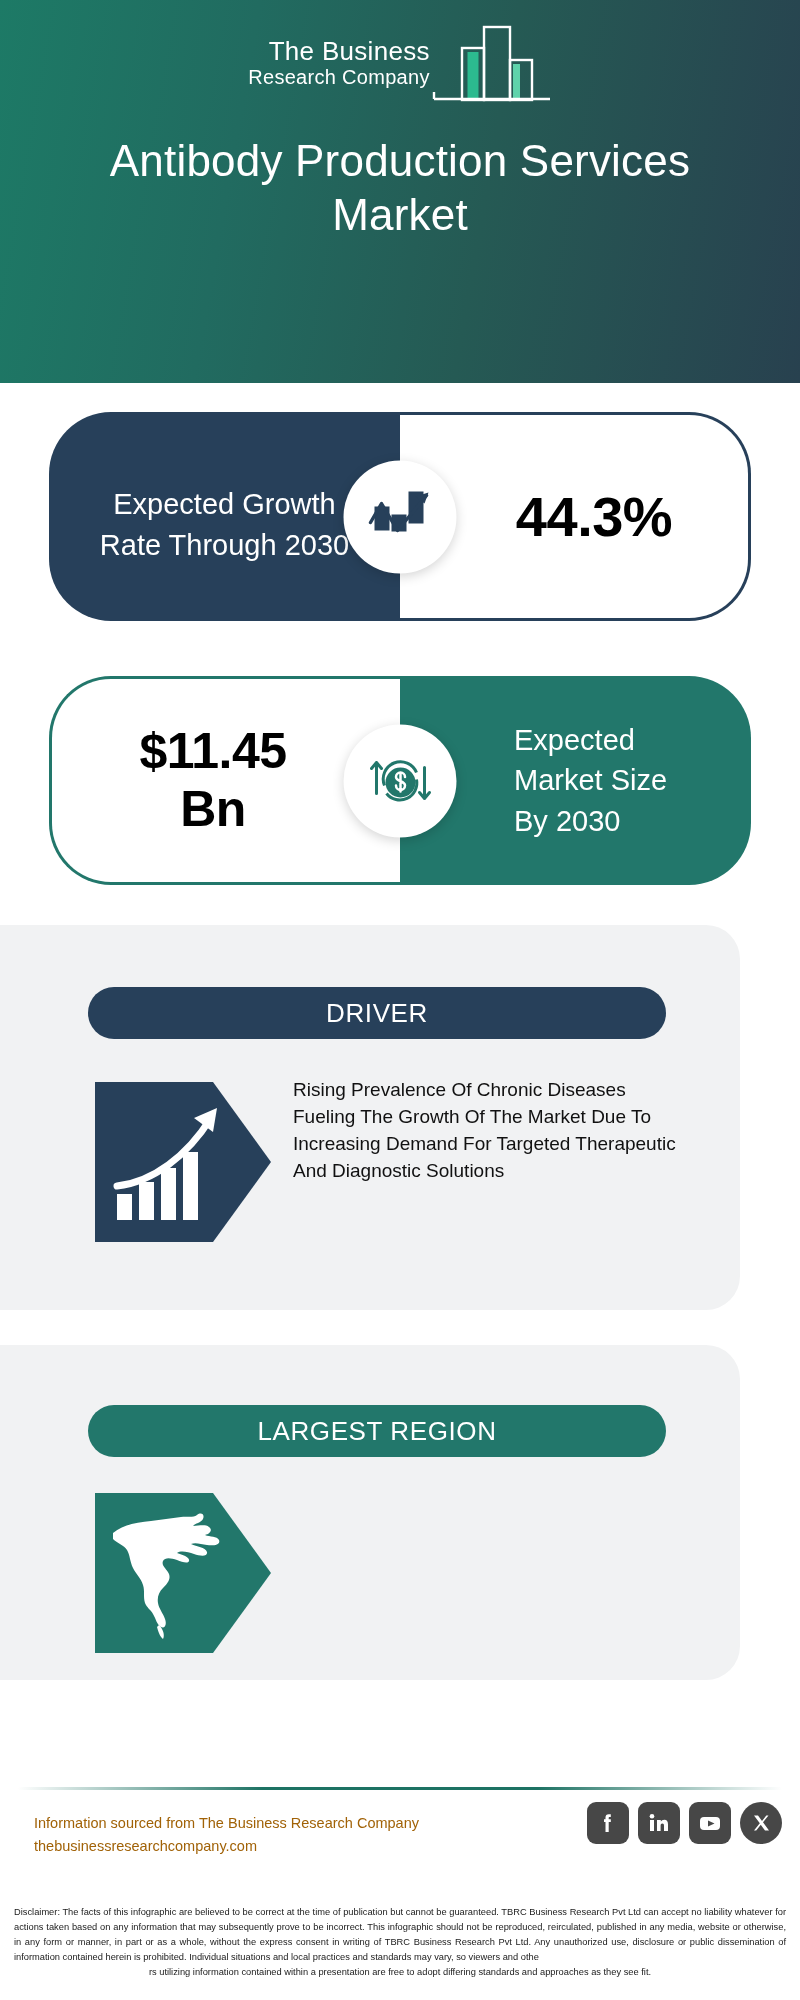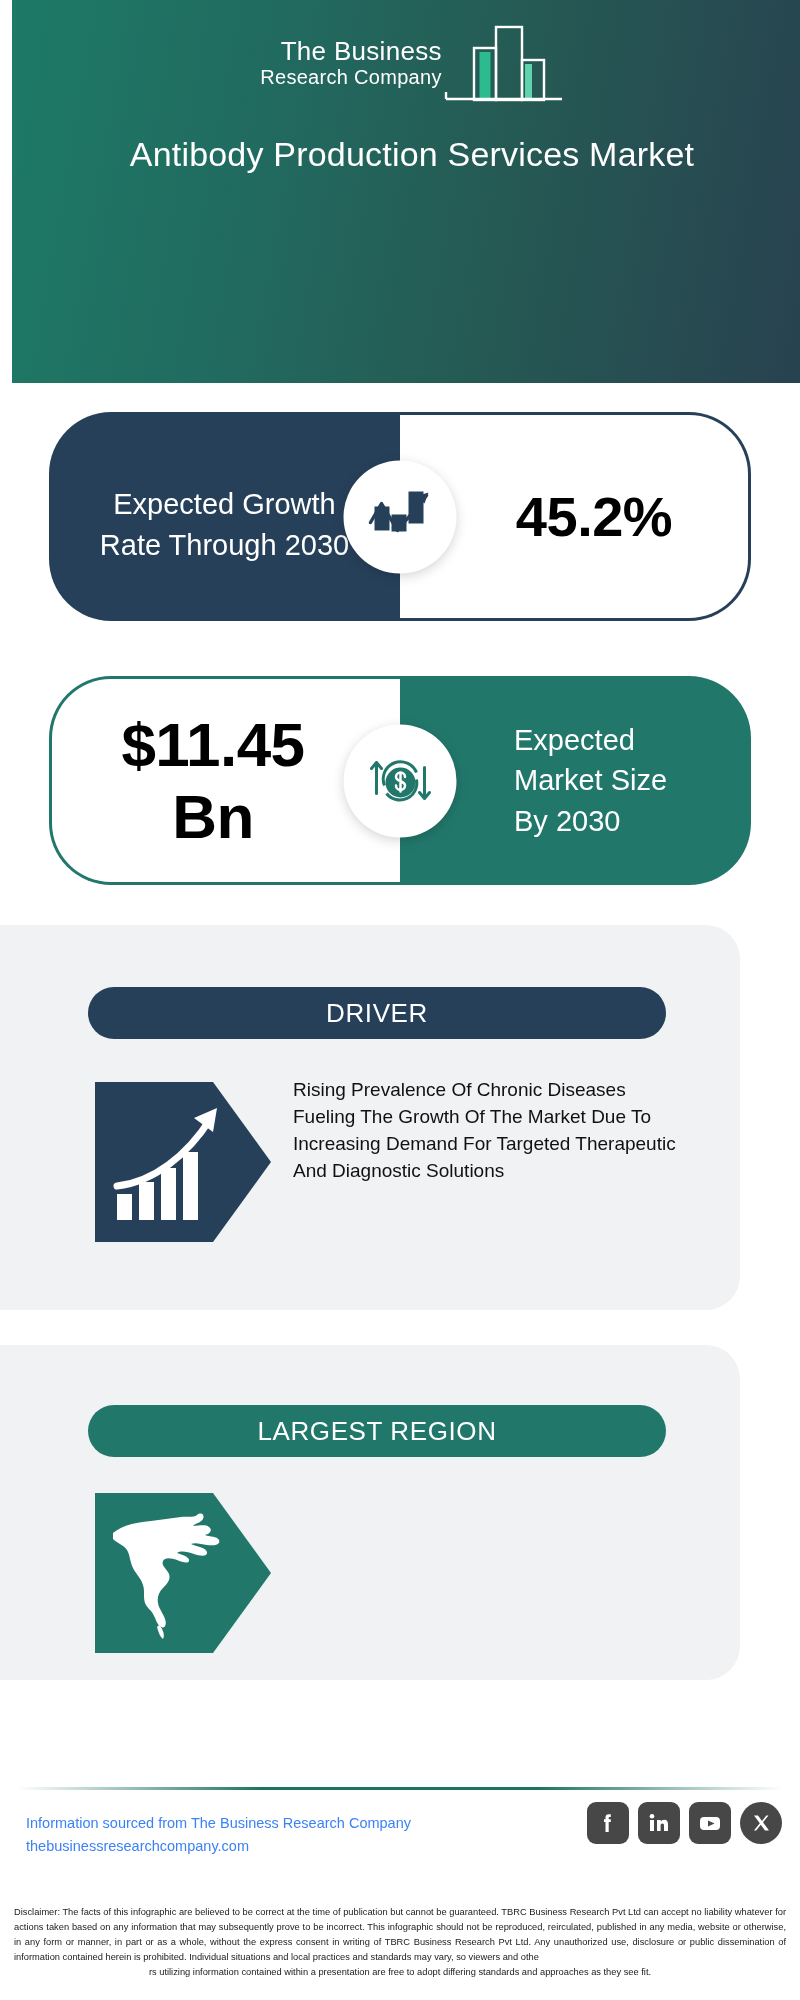--- a/index.html
+++ b/index.html
@@ -2,21 +2,21 @@
 <html><head>
 <meta charset="utf-8">
 <style>
   * { margin:0; padding:0; box-sizing:border-box; }
   html, body {
     width:800px; height:2000px;
     background:#ffffff;
     font-family:"Liberation Sans", sans-serif;
     overflow:hidden;
   }
-  .page { position:relative; width:800px; height:1566px; background:#fff;padding-left:12px; }
+  .page { position:relative; width:800px; height:1566px; background:#fff; }
 
   
   .header {
     position:relative; width:800px; height:383px;
     background:linear-gradient(100deg,#1d7a66 0%,#216b60 30%,#255a54 60%,#28414f 100%);
     display:flex; flex-direction:column; align-items:center;
   }
   .logo-wrap { margin-top:22px; display:flex; align-items:flex-end; gap:0px; }
   .logo-text { display:flex; flex-direction:column; align-items:flex-end; padding-bottom:12px; }
   .logo-line1 {
@@ -24,21 +24,21 @@
     font-weight:400;
   }
   .logo-line2 {
     color:#ffffff; font-size:20px; letter-spacing:.3px; line-height:1.25;
     font-weight:400;
   }
   .logo-mark { margin-left:2px; }
 
   .main-title {
     margin-top:32px; width:720px; text-align:center;
-    color:#ffffff; font-size:34px; line-height:1.22; font-weight:400;
+    color:#ffffff; font-size:44px; line-height:1.22; font-weight:400;
     letter-spacing:.2px;
   }
 
   
   .stat1 {
     position:absolute; left:49px; top:412px; width:702px; height:209px;
   }
   .stat1-left {
     position:absolute; left:0; top:0; width:351px; height:209px;
     background:#27405a;
@@ -75,21 +75,21 @@
     position:absolute; left:49px; top:676px; width:702px; height:209px;
   }
   .stat2-left {
     position:absolute; left:0; top:0; width:351px; height:209px;
     background:#ffffff;
     border:3px solid #22776b; border-right:none;
     border-radius:62px 0 0 62px;
     display:flex; align-items:center; justify-content:center;
   }
   .stat2-value {
-    color:#000000; font-size:62px; font-weight:700; line-height:1.15;
+    color:#000000; font-size:50px; font-weight:700; line-height:1.15;
     text-align:center; width:215px; letter-spacing:-.5px;
     padding-right:26px;
   }
   .stat2-right {
     position:absolute; left:351px; top:0; width:351px; height:209px;
     background:#22776b;
     border-radius:0 62px 62px 0;
     display:flex; align-items:center; justify-content:center;
   }
   .stat2-right-label {
@@ -129,22 +129,22 @@
   }
   #text-driver { left:293px; top:152px; width:390px; }
   #text-region { left:293px; top:158px; width:390px; }
 
   
   .divider {
     position:absolute; left:18px; top:1787px; width:764px; height:3px;
     background:linear-gradient(90deg,rgba(34,119,107,0) 0%,#1d7263 32%,#1d7263 68%,rgba(34,119,107,0) 100%);
   }
   .footer-src {
-    position:absolute; left:26px; top:1812px; width:440px;
-    font-size:14.5px; line-height:1.62; color:#3b82f6;
+    position:absolute; left:34px; top:1812px; width:440px;
+    font-size:14.5px; line-height:1.62; color:#a16207;
   }
   .social {
     position:absolute; right:18px; top:1802px;
     display:flex; gap:9px; align-items:center;
   }
   .social-btn {
     width:42px; height:42px; border-radius:9px;
     background:#474747;
     display:flex; align-items:center; justify-content:center;
   }
@@ -179,21 +179,21 @@
     </div>
 
     <div class="main-title">Antibody Production Services Market</div>
   </div>
 
   <div class="stat1">
     <div class="stat1-left">
       <div class="stat1-left-label">Expected Growth Rate Through 2030</div>
     </div>
     <div class="stat1-right">
-      <div class="stat1-value">45.2%</div>
+      <div class="stat1-value">44.3%</div>
     </div>
     <div class="badge-circle">
       <svg width="68" height="60" viewBox="0 0 68 60">
         <rect x="8" y="20" width="15" height="24" fill="#27405a"></rect>
         <rect x="25" y="28" width="15" height="17" fill="#27405a"></rect>
         <rect x="42" y="5" width="15" height="32" fill="#27405a"></rect>
         <polyline points="4,36 15,17 31,44 60,9" fill="none" stroke="#27405a" stroke-width="3.4" stroke-linejoin="round" stroke-linecap="round"></polyline>
         <polygon points="62,6 49,10 58,17" fill="#27405a"></polygon>
       </svg>
     </div>

